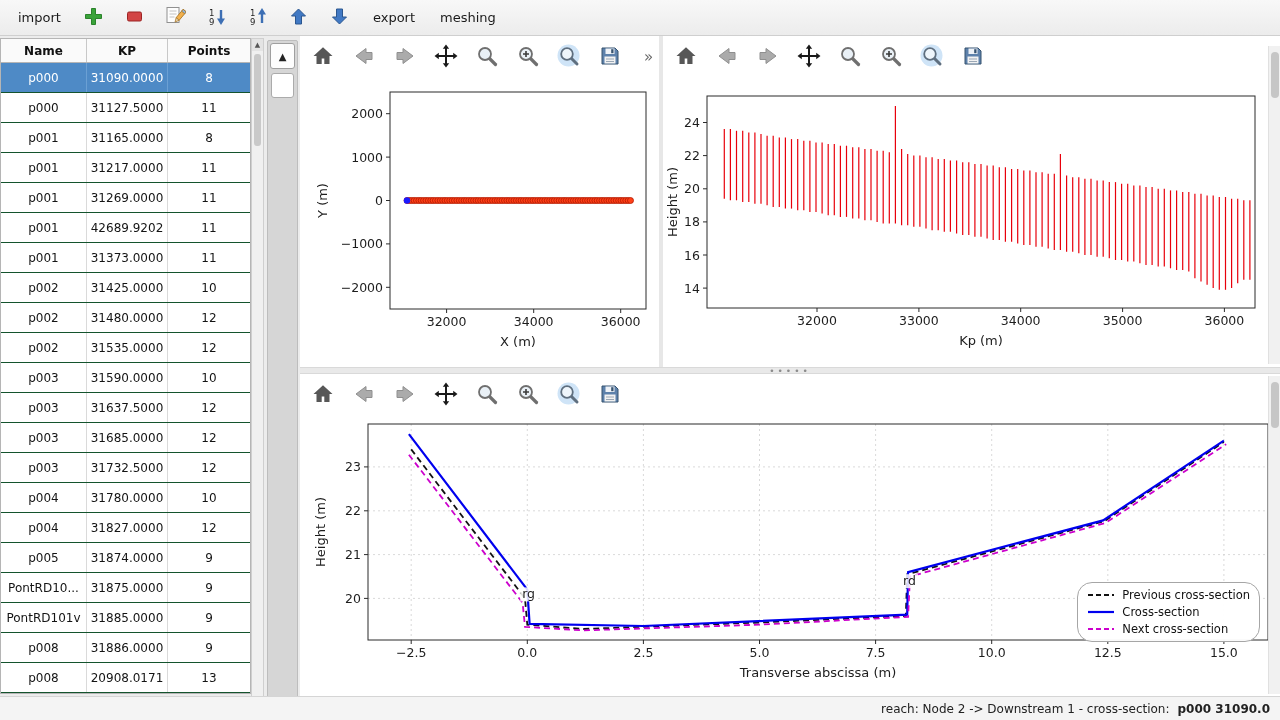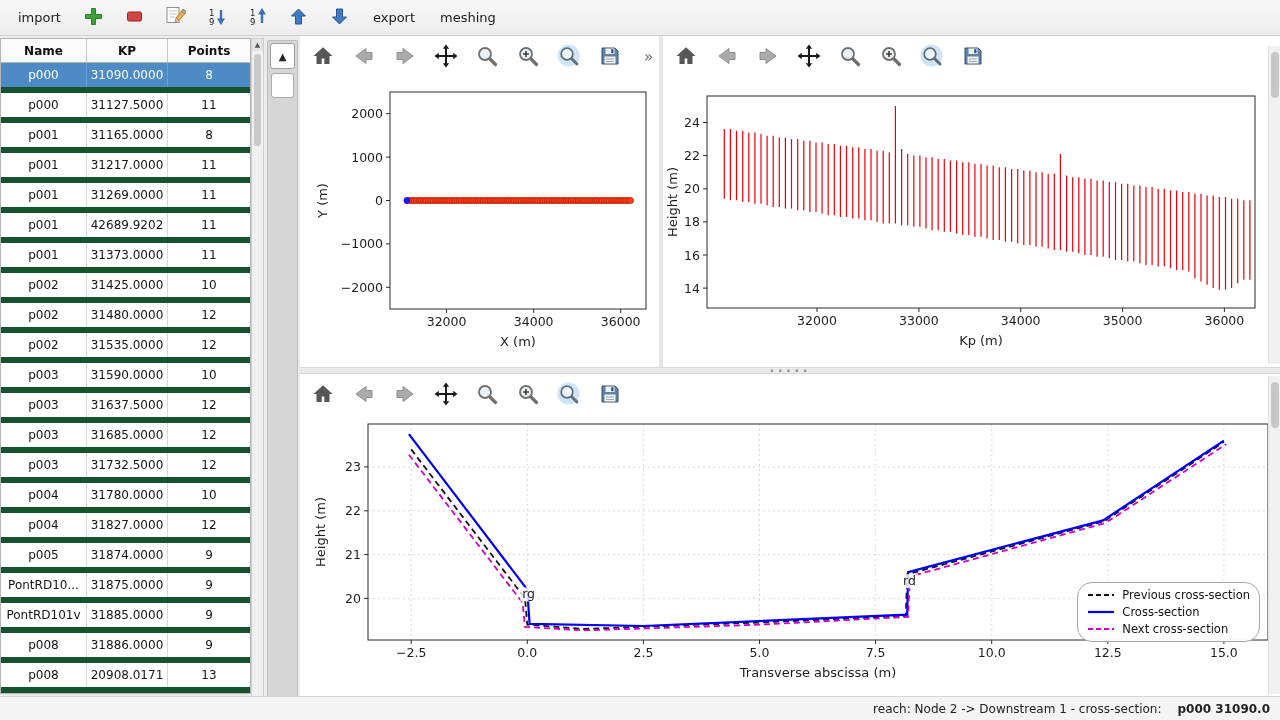--- a/index.html
+++ b/index.html
@@ -13,21 +13,21 @@
     display:flex;align-items:center;gap:17px;padding:16px 14px}
   .txt-btn{background:none;border:none;font-size:13px;color:#1a1a1a;font-family:inherit;padding:3px 4px}
   .icon-btn{background:none;border:none;width:24px;height:24px;display:flex;align-items:center;justify-content:center}
 
   
   #left-panel{position:absolute;left:0;top:36px;width:300px;height:660px;background:#ececec}
   #table{position:absolute;left:0;top:2px;width:251px;background:#fff;border:1px solid #b5b5b5}
   .thead{display:grid;grid-template-columns:86px 81px 82px;height:24px;background:#fafafa;border-bottom:1px solid #b5b5b5}
   .thead div{font-weight:bold;font-size:12px;color:#111;display:flex;align-items:center;justify-content:center;border-right:1px solid #c8c8c8}
   .thead div:last-child{border-right:none}
-  .trow{display:grid;grid-template-columns:86px 81px 82px;height:30px;border-bottom:6px solid #14532d;background:#fff}
+  .trow{display:grid;grid-template-columns:86px 81px 82px;height:30px;border-bottom:1px solid #14532d;background:#fff}
   .tcell{font-size:12px;color:#141414;display:flex;align-items:center;justify-content:center;
     border-right:1px solid #dadada;overflow:hidden;white-space:nowrap}
   .tcell:last-child{border-right:none}
   .trow.selected .tcell{background:#4e8ac6;color:#fff;border-right-color:#6ba0d4;border-bottom-color:#6ba0d4}
 
   #thin-scroll{position:absolute;left:251px;top:2px;width:13px;height:690px;background:#f0f0f0;border:1px solid #cfcfcf}
   .thin-arrow{position:absolute;left:0;width:11px;height:12px;font-size:7px;color:#555;display:flex;align-items:center;justify-content:center;background:#e4e4e4}
   #thin-up{top:0}#thin-down{bottom:0}
   #thin-thumb{position:absolute;left:2px;top:15px;width:7px;height:92px;background:#c9c9c9;border-radius:3px}
 
@@ -62,21 +62,21 @@
   .vscroll .thumb{top:6px;height:46px}
 
   .legend{position:absolute;right:20px;top:208px;background:rgba(255,255,255,.95);
     border:1px solid #a6a6a6;border-radius:15px;padding:5px 9px;display:flex;flex-direction:column;gap:3px;z-index:5}
   .legend-item{display:flex;align-items:center;gap:7px;font-size:11.5px;color:#111;white-space:nowrap}
 
   
   #status-bar{position:absolute;left:0;top:696px;width:1280px;height:24px;background:#f4f4f4;
     border-top:1px solid #d5d5d5;display:flex;align-items:center;justify-content:flex-end;
     padding:8px 10px;font-size:12px;color:#222}
-  #status-bar b{margin-left:16px}
+  #status-bar b{margin-left:8px}
 </style>
 </head>
 <body>
 
 <div id="root">
 
   <div id="app-toolbar">
     <button class="txt-btn">import</button>
     <button class="icon-btn">
         <span><svg width="19" height="19" viewBox="0 0 19 19">

